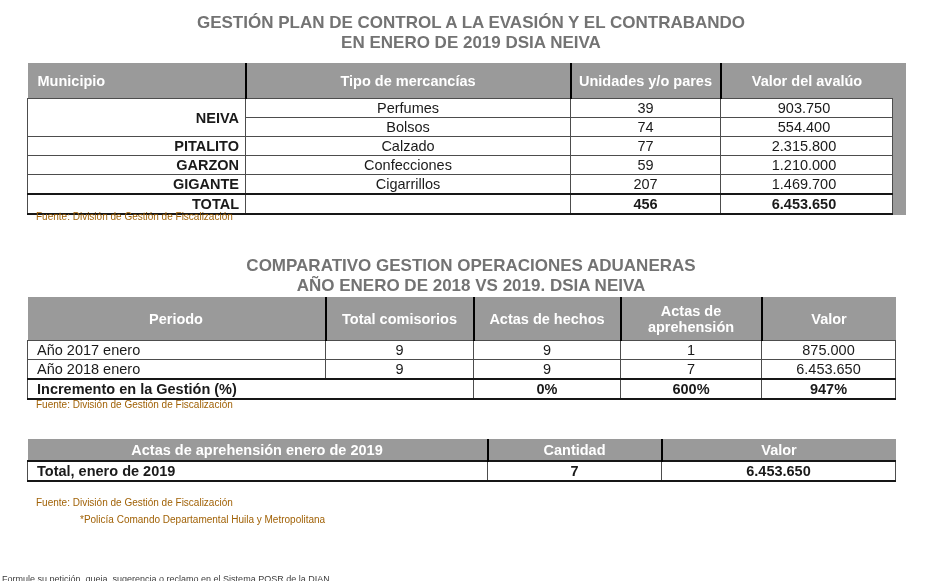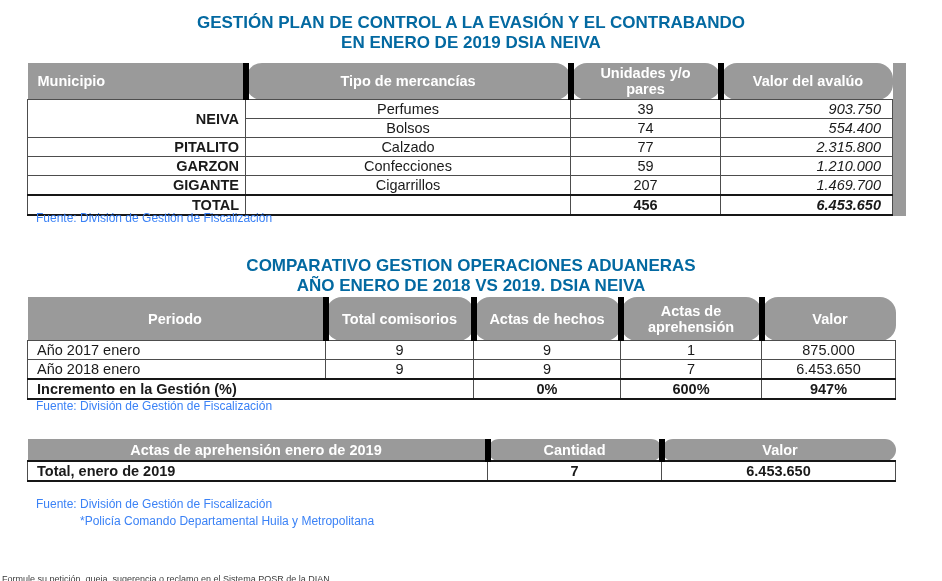--- a/index.html
+++ b/index.html
@@ -8,69 +8,69 @@
     width:942px;height:581px;
     background:#ffffff;
     overflow:hidden;
     font-family:"Liberation Sans", sans-serif;
     color:#1a1a1a;
   }
   .doc-title{
     position:absolute;left:0;width:942px;
     text-align:center;
     font-weight:bold;font-size:17px;line-height:19.5px;
-    color:#0369a1;
+    color:#737373;
   }
   #title-block-1{top:13px;}
   #title-block-2{top:256px;}
 
   .tbl-wrap{position:absolute;}
   #table1-wrap{top:63px;left:27px;}
   #table2-wrap{top:297px;left:27px;}
   #table3-wrap{top:439px;left:27px;}
 
   table{border-collapse:collapse;table-layout:fixed;}
   #table1{width:865px;}
   #table2,#table3{width:868px;}
 
   th{
     background:#9a9a9a;color:#ffffff;
     font-weight:bold;font-size:14.5px;line-height:16px;
     padding:2px 6px;vertical-align:middle;text-align:center;
     border:none;
   }
-  th + th{border-left:6px solid #000000;border-radius:16px;}
+  th + th{border-left:2px solid #000000;}
   th.h-left{text-align:left;padding-left:10px;}
   #table1 th{height:31px;}
   #table2 th{height:39px;}
   #table3 th{height:17px;}
 
   td{
     border:1px solid #4d4d4d;
     font-size:14.5px;line-height:16px;
     height:18px;padding:0 6px;
     vertical-align:middle;
     background:#ffffff;
   }
   td.c-muni{font-weight:bold;text-align:right;padding-left:9px;}
   td.c-left{text-align:left;padding-left:9px;}
   td.c-center{text-align:center;}
-  td.c-right{text-align:right;padding-right:11px;font-style:italic;}
+  td.c-right{text-align:center;padding-right:11px;}
   tr.total td{
     font-weight:bold;
     border-top:2px solid #171717;
     border-bottom:2px solid #171717;
   }
   .gray-strip{
     position:absolute;top:0;right:-13px;width:13px;height:100%;
     background:#9a9a9a;
   }
   .source-line{
     position:absolute;left:36px;
-    font-size:12px;color:#3b82f6;white-space:nowrap;
+    font-size:10px;color:#a16207;white-space:nowrap;
   }
   #source-1{top:211px;}
   #source-2{top:399px;}
   #source-3{top:497px;}
   #asterisk-note{top:514px;margin-left:44px;}
   #footer-note{
     position:absolute;left:2px;top:574px;
     font-size:9px;color:#3d3d3d;white-space:nowrap;
   }
 </style>

